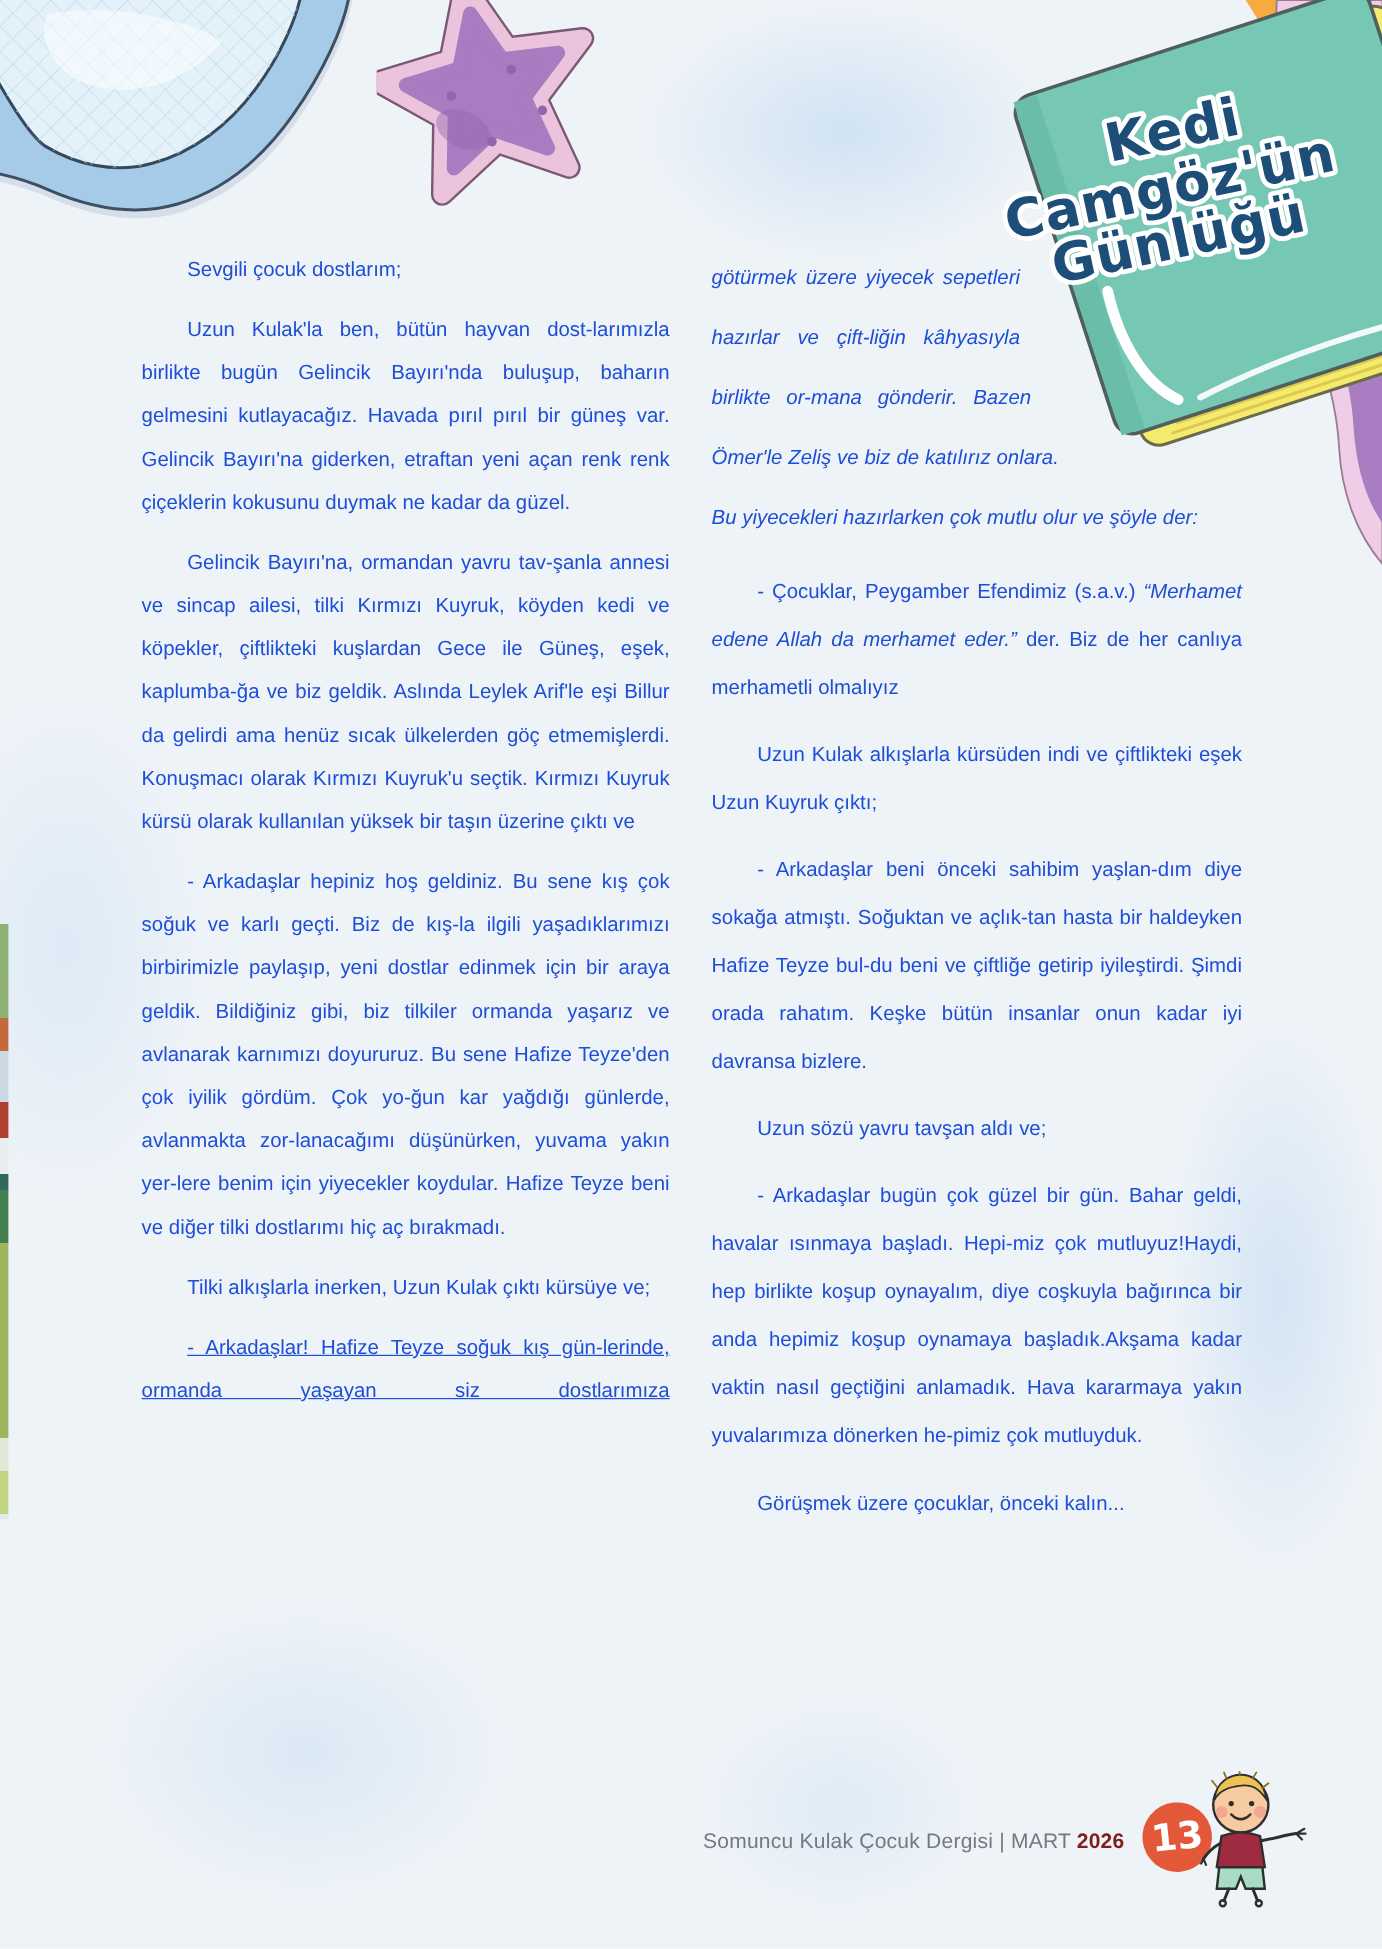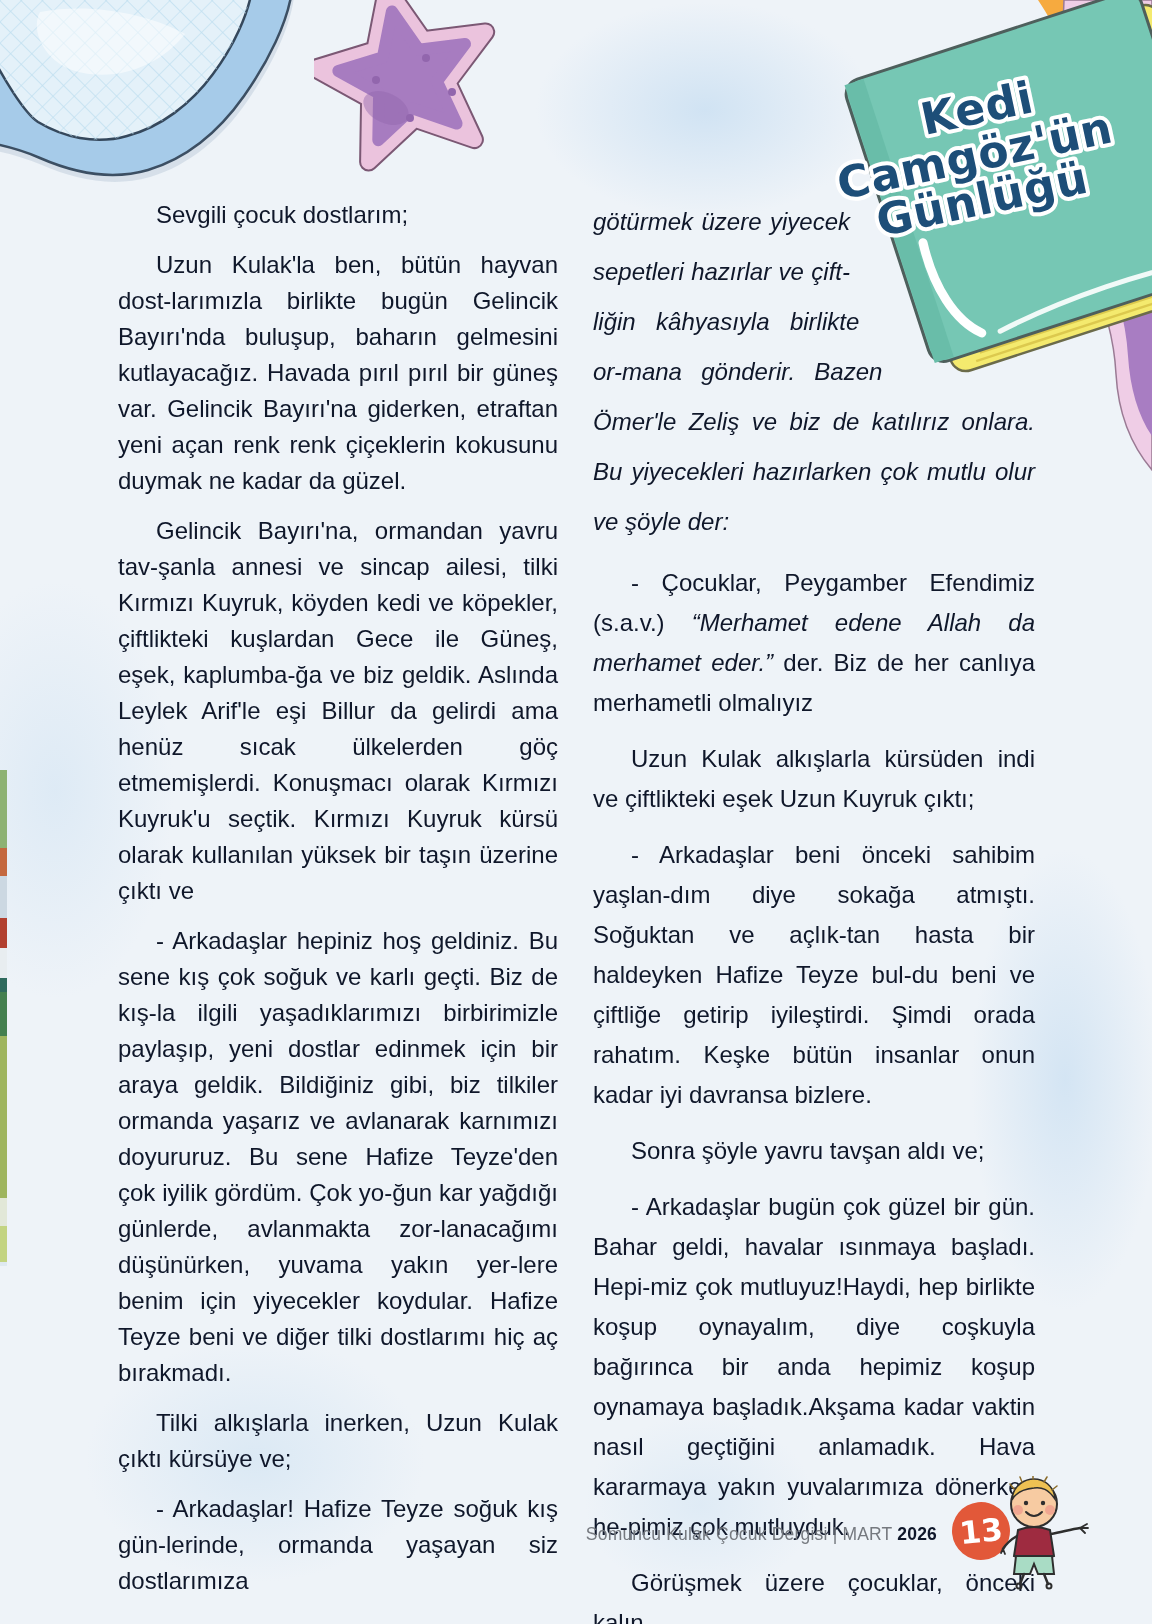--- a/index.html
+++ b/index.html
@@ -30,35 +30,35 @@
       #b2402f 148px,#b2402f 178px,
       #e8edf0 178px,#e8edf0 208px,
       #2f6a5d 208px,#2f6a5d 222px,
       #44804f 222px,#44804f 266px,
       #9eb55e 266px,#9eb55e 428px,
       #e2e8d8 428px,#e2e8d8 456px,
       #c3d481 456px,#c3d481 492px,
       #dfe9f1 492px);
   }
 
-  .col{position:absolute;top:197px;width:440px;color:#0f172a;
-       font-size:24px;text-align:justify;}
+  .col{position:absolute;top:207px;width:440px;color:#1d4ed8;
+       font-size:17px;text-align:justify;}
   .col p{margin:0 0 14px 0;text-indent:38px;line-height:36px;}
   .col-left{left:118px;}
   .col-right{left:593px;width:442px;}
   .col-right p{line-height:40px;margin-bottom:16px;}
   .col-right p.p-first{text-indent:0;line-height:50px;font-style:italic;}
   .quote-italic{font-style:italic;}
-  p.cont{text-align-last:justify;}
+  p.cont{text-align-last:justify;text-decoration:underline;}
   .book-spacer{float:right;width:185px;height:200px;
     shape-outside:polygon(0 0,100% 0,100% 100%,30% 100%,0 40%);}
 
   .footer-line{position:absolute;left:0;top:1524px;width:937px;text-align:right;
     font-size:17.5px;color:#75797f;letter-spacing:.2px;}
-  .footer-line strong{color:#0f172a;font-weight:bold;}
+  .footer-line strong{color:#7f1d1d;font-weight:bold;}
 
   .page-badge{position:absolute;left:952px;top:1502px;width:58px;height:58px;
     border-radius:50%;background:#e25839;color:#ffffff;
     display:flex;align-items:center;justify-content:center;
     font-weight:bold;font-size:31px;transform:rotate(-6deg);
     font-family:"DejaVu Sans",sans-serif;}
 
   .book-title-text{
     font-family:"DejaVu Sans",sans-serif;font-weight:bold;
     paint-order:stroke;stroke:#ffffff;stroke-width:8px;stroke-linejoin:round;
@@ -134,21 +134,21 @@
     <p>Tilki alkışlarla inerken, Uzun Kulak çıktı kürsüye ve;</p>
     <p class="cont">- Arkadaşlar! Hafize Teyze soğuk kış gün-lerinde, ormanda yaşayan siz dostlarımıza</p>
   </div>
 
   <div class="col col-right">
     <div class="book-spacer"></div>
     <p class="p-first">götürmek üzere yiyecek sepetleri hazırlar ve çift-liğin kâhyasıyla birlikte or-mana gönderir. Bazen Ömer'le Zeliş ve biz de katılırız onlara. Bu yiyecekleri hazırlarken çok mutlu olur ve şöyle der:</p>
     <p><span>- Çocuklar, Peygamber Efendimiz (s.a.v.) </span><span class="quote-italic">“Merhamet edene Allah da merhamet eder.”</span><span> der. Biz de her canlıya merhametli olmalıyız</span></p>
     <p>Uzun Kulak alkışlarla kürsüden indi ve çiftlikteki eşek Uzun Kuyruk çıktı;</p>
     <p>- Arkadaşlar beni önceki sahibim yaşlan-dım diye sokağa atmıştı. Soğuktan ve açlık-tan hasta bir haldeyken Hafize Teyze bul-du beni ve çiftliğe getirip iyileştirdi. Şimdi orada rahatım. Keşke bütün insanlar onun kadar iyi davransa bizlere.</p>
-    <p>Sonra şöyle yavru tavşan aldı ve;</p>
+    <p>Uzun sözü yavru tavşan aldı ve;</p>
     <p>- Arkadaşlar bugün çok güzel bir gün. Bahar geldi, havalar ısınmaya başladı. Hepi-miz çok mutluyuz!Haydi, hep birlikte koşup oynayalım, diye coşkuyla bağırınca bir anda hepimiz koşup oynamaya başladık.Akşama kadar vaktin nasıl geçtiğini anlamadık. Hava kararmaya yakın yuvalarımıza dönerken he-pimiz çok mutluyduk.</p>
     <p>Görüşmek üzere çocuklar, önceki kalın...</p>
   </div>
 
   <div class="footer-line">
     <span>Somuncu Kulak Çocuk Dergisi | MART</span>
     <strong>2026</strong>
   </div>
 
   <div class="page-badge">

